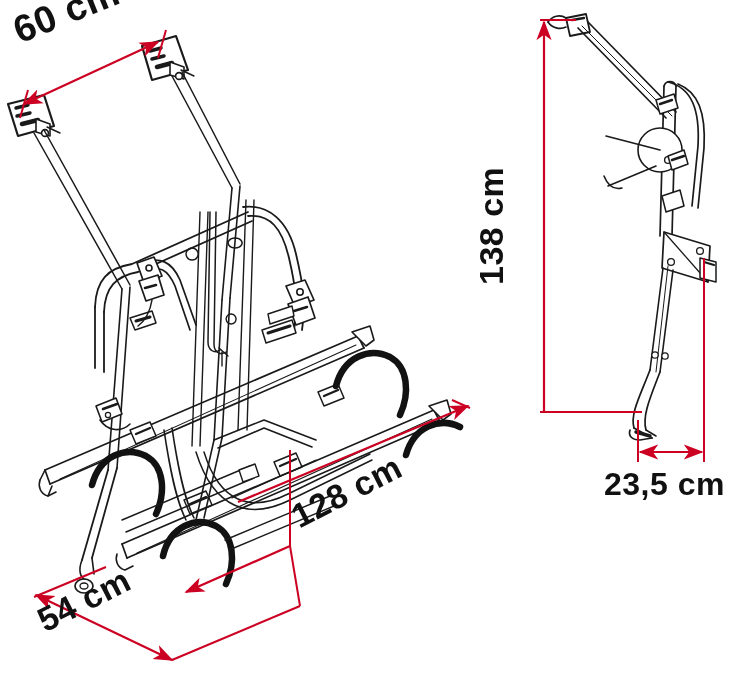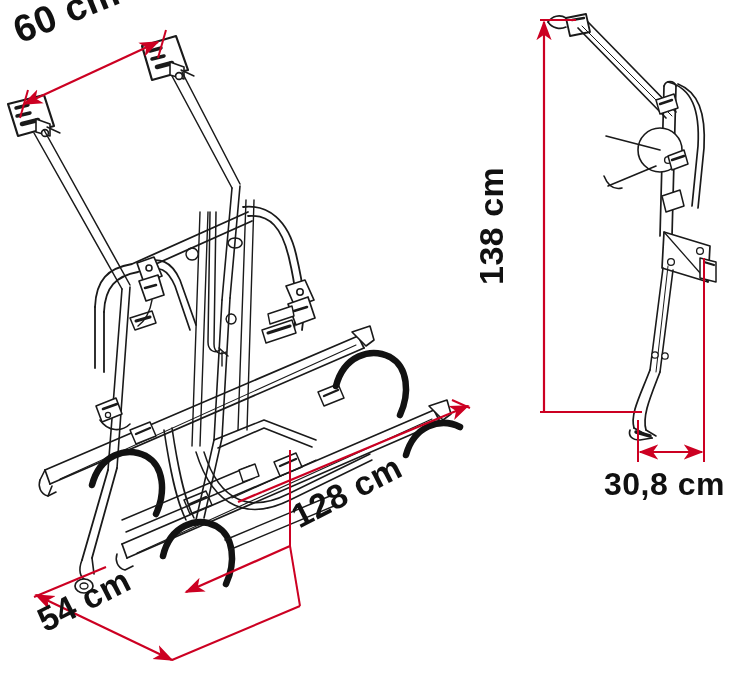--- a/index.html
+++ b/index.html
@@ -323,15 +323,15 @@
   </svg>
 
   <div class="dimlabel" id="lbl-60">60 cm</div>
 
   <div class="dimlabel" id="lbl-128">128 cm</div>
 
   <div class="dimlabel" id="lbl-54">54 cm</div>
 
   <div class="dimlabel" id="lbl-138">138 cm</div>
 
-  <div class="dimlabel" id="lbl-235">30,8 cm</div>
+  <div class="dimlabel" id="lbl-235">23,5 cm</div>
 
 </div>
 
 </body></html>

